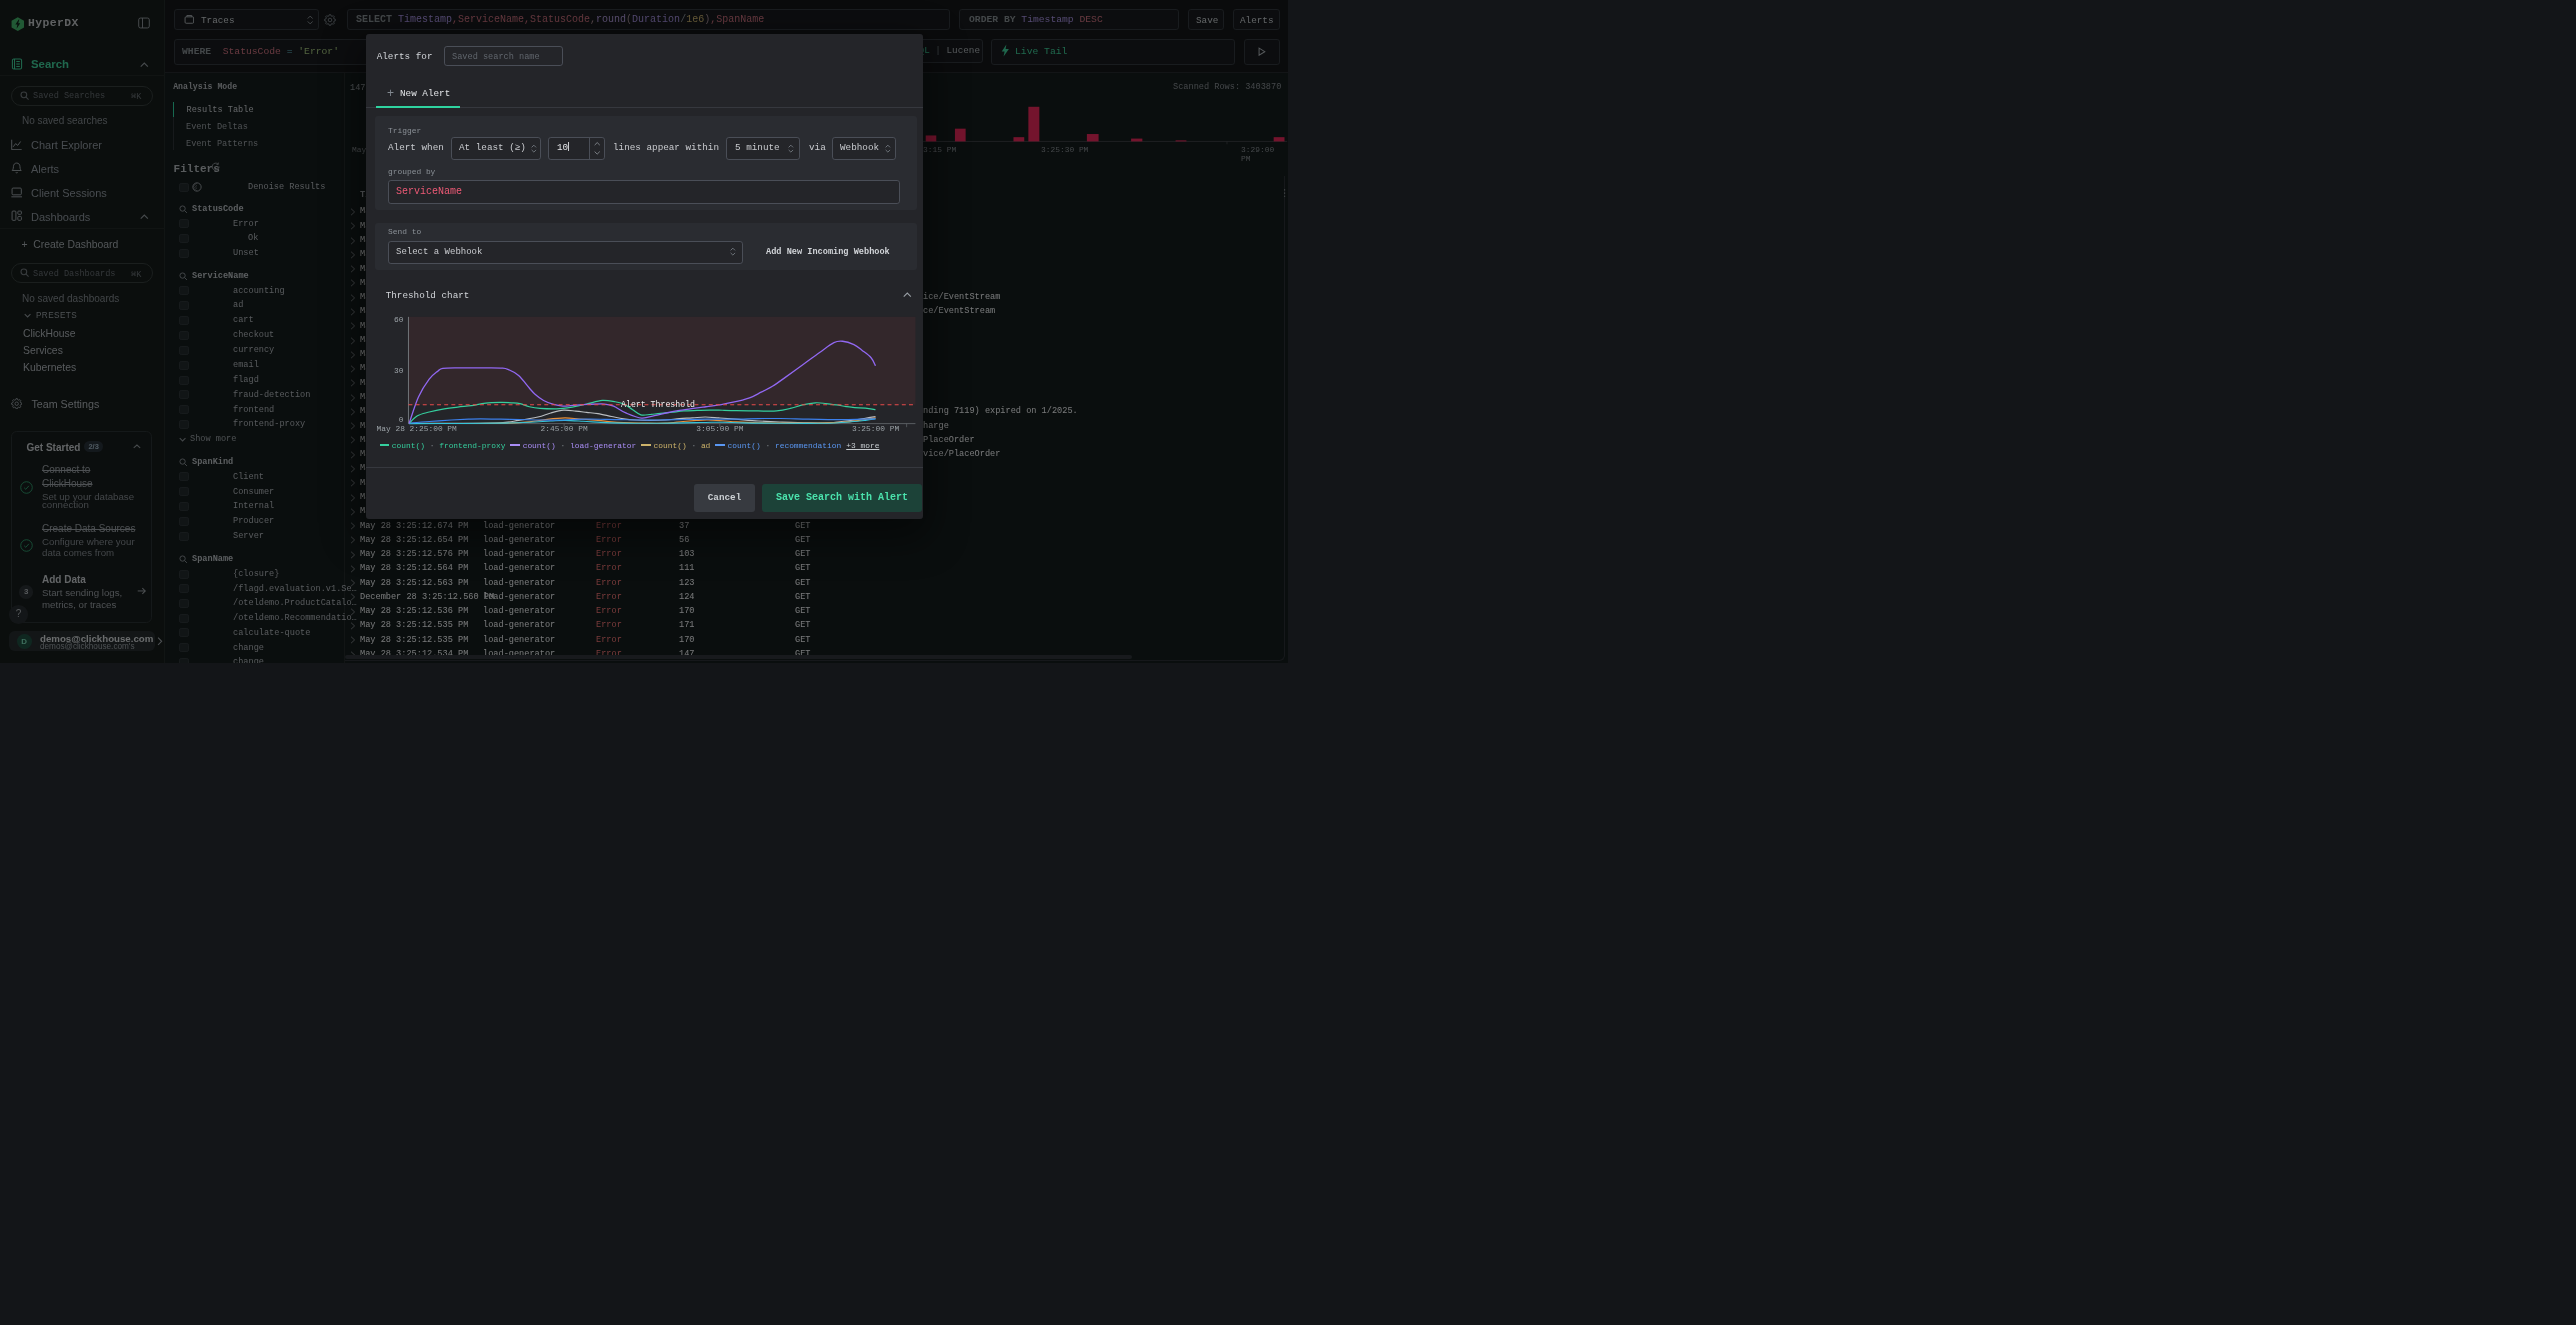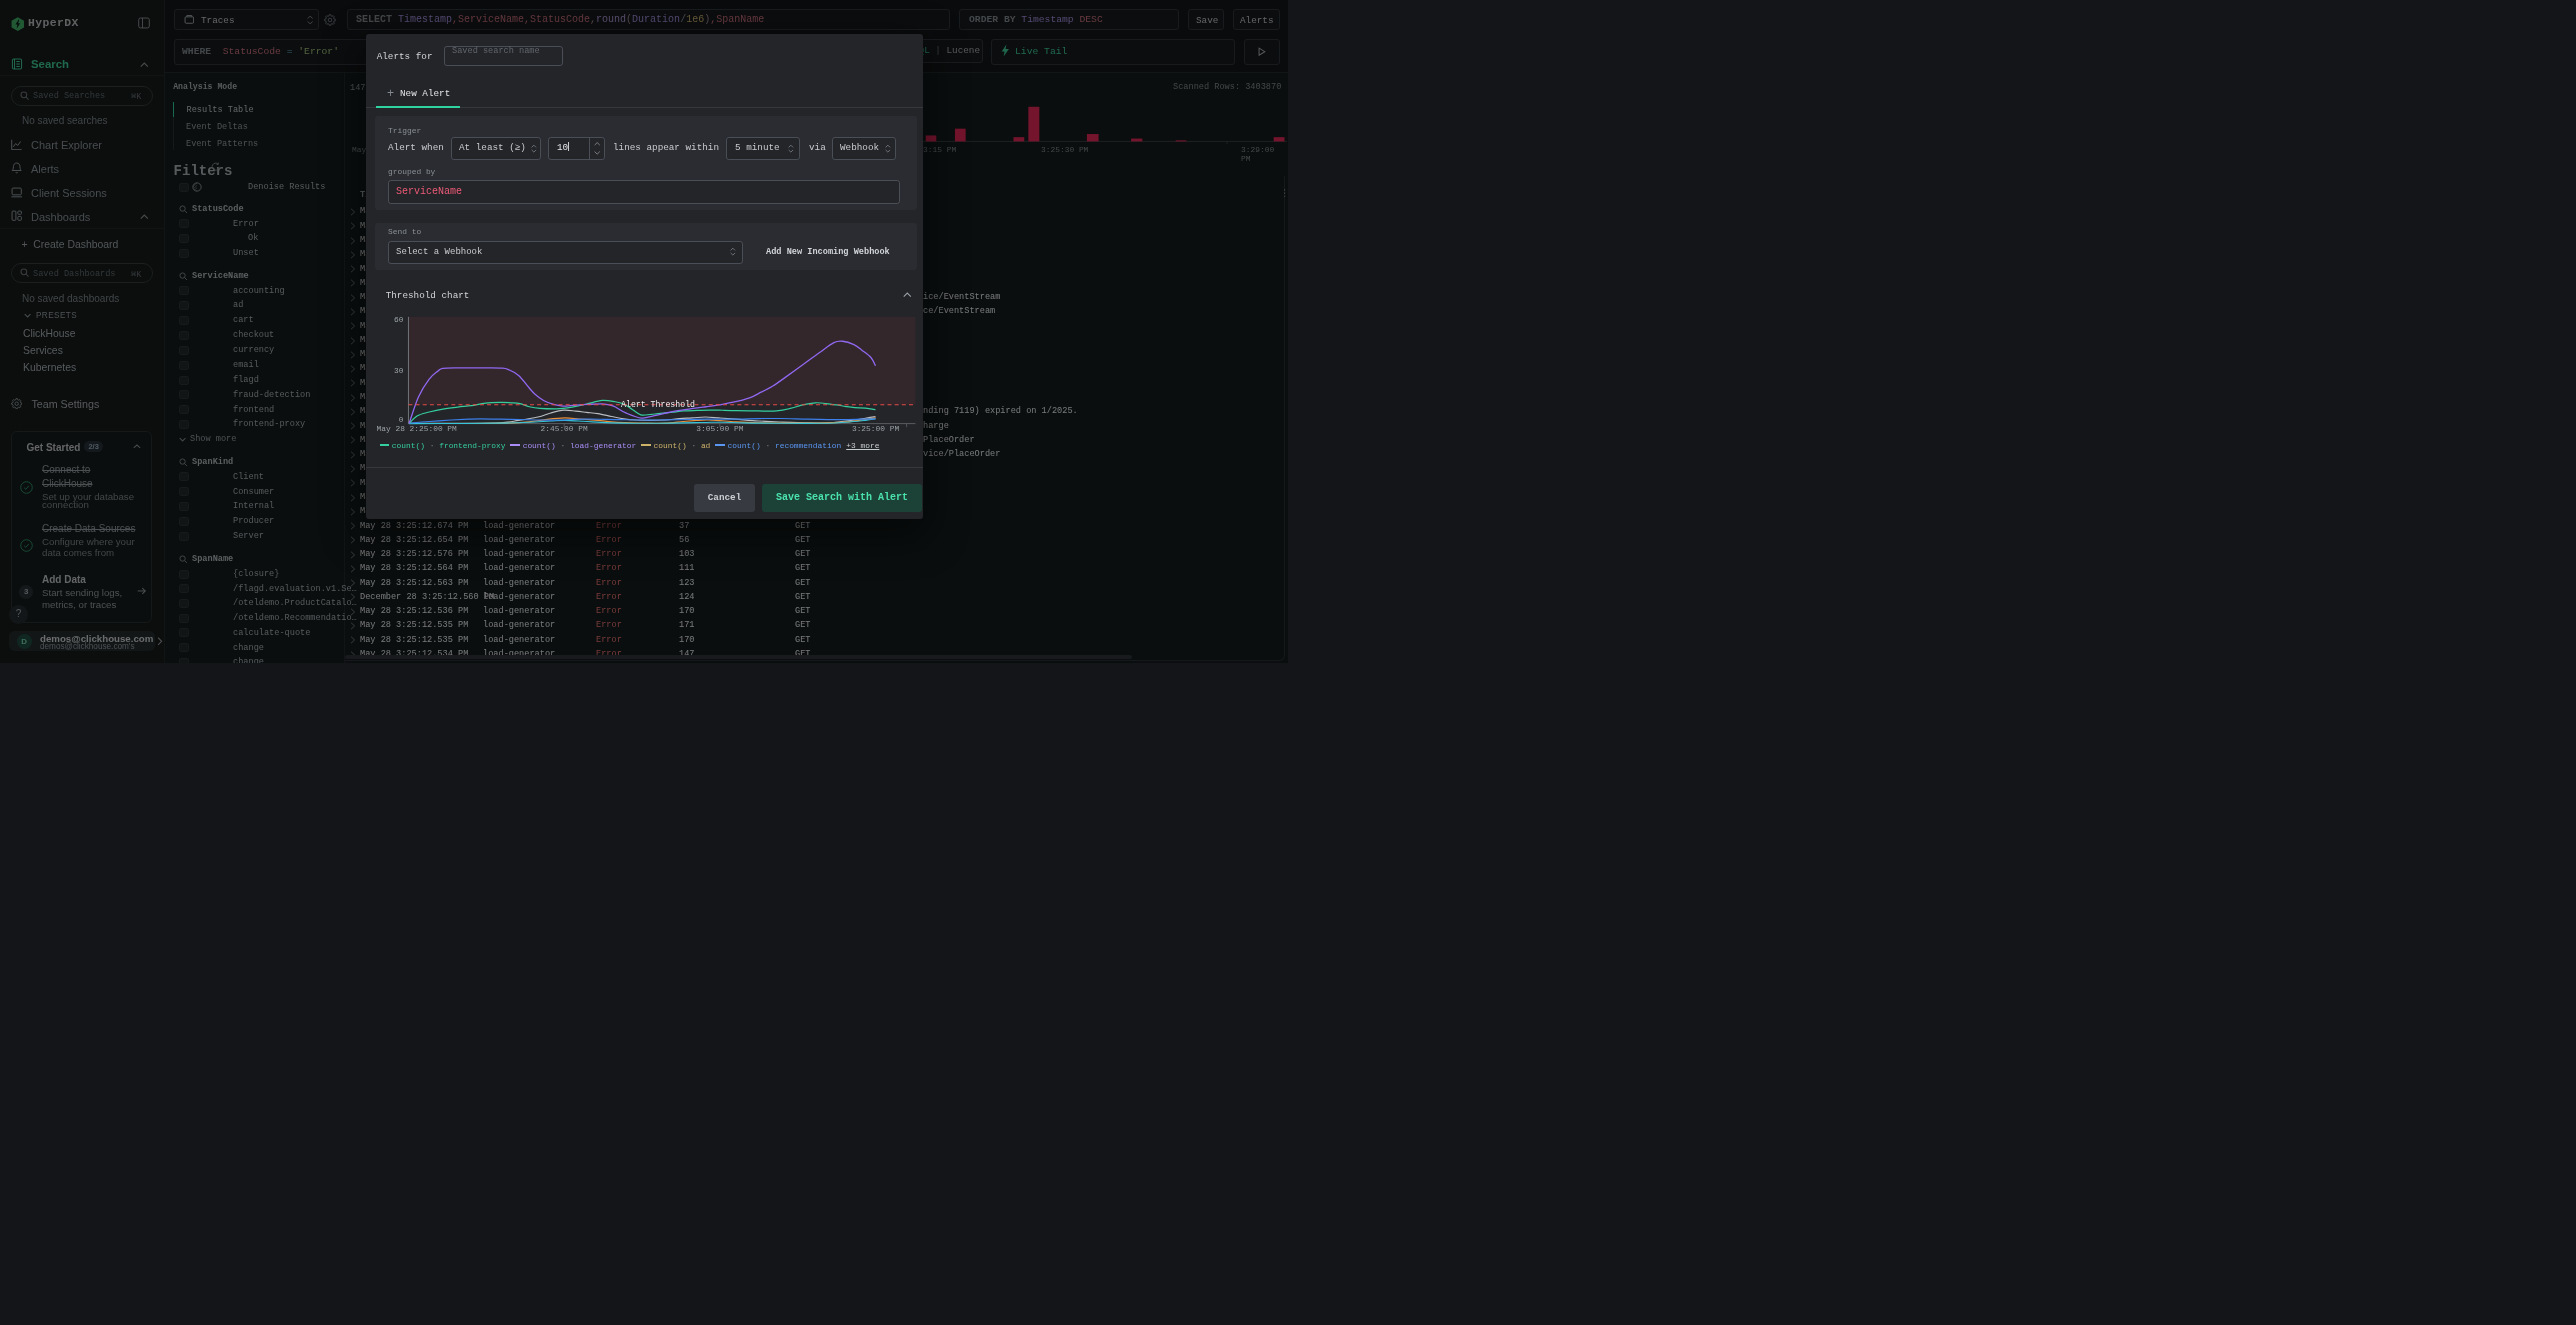--- a/index.html
+++ b/index.html
@@ -206,21 +206,21 @@
       </svg>
   </div>
   <div id="main">
     <div id="filters">
     <div class="abs mono" style="left:8.2px;top:9px;font-size:8.2px;font-weight:bold;color:#b0b6ba">Analysis Mode</div>
     <div class="abs" style="left:7.9px;top:29px;width:1.4px;height:48px;background:#2e3438"></div>
     <div class="abs" style="left:7.9px;top:29px;width:1.4px;height:15px;background:#2fd3a0"></div>
     <div class="abs mono" style="left:21.5px;top:32px;font-size:8.6px;color:#c6cbcf">Results Table</div>
     <div class="abs mono" style="left:21px;top:49px;font-size:8.6px;color:#9aa1a6">Event Deltas</div>
     <div class="abs mono" style="left:21px;top:66px;font-size:8.6px;color:#9aa1a6">Event Patterns</div>
-    <div class="abs mono" style="left:8.6px;top:90px;font-size:14px;font-weight:bold;color:#b0b6ba">Filters</div>
+    <div class="abs mono" style="left:8.6px;top:90px;font-size:11px;font-weight:bold;color:#b0b6ba">Filters</div>
     <svg class="abs" style="left:46px;top:89px" width="9.3" height="9.3" viewBox="0 0 14 14" fill="none" stroke="#878e93" stroke-width="1.4">
           <path d="M12.3 7 a5.3 5.3 0 1 1 -1.6 -3.8"></path>
           <polyline points="11,0.8 11,3.6 8.2,3.6"></polyline>
         </svg>
     <div class="chk" style="left:14.3px;top:110px"></div>
     <svg class="abs" style="left:27px;top:109px" width="10" height="10" viewBox="0 0 14 14">
           <defs>
             <pattern id="ht" width="2.5" height="2.5" patternTransform="rotate(45)" patternUnits="userSpaceOnUse">
               <line x1="0" y1="0" x2="0" y2="2.5" stroke="#9aa1a6" stroke-width="1.2"></line>
             </pattern>
@@ -591,21 +591,21 @@
     <div class="row err" style="left:431px;top:576px">Error</div>
     <div class="row" style="left:514px;top:576px">147</div>
     <div class="row" style="left:630px;top:576px">GET</div>
     <div class="abs" style="left:180px;top:582px;width:787px;height:4.3px;border-radius:2.1px;background:#30353a"></div>
     </div>
   </div>
   <div id="overlay"></div>
   <div id="modal">
     <div class="abs mono" style="left:10.7px;top:17px;font-size:9.3px;color:#d2d5d9">Alerts for</div>
     <div class="minput" style="left:78px;top:12px;width:119px;height:20px"></div>
-    <div class="abs mono" style="left:86px;top:12px;font-size:8.6px;color:#61666d">Saved search name</div>
+    <div class="abs mono" style="left:86px;top:18px;font-size:8.6px;color:#61666d">Saved search name</div>
     <div class="abs" style="left:0;top:73px;width:557px;border-top:0.7px solid #36383e"></div>
     <div class="abs" style="left:10px;top:72px;width:84px;height:1.8px;background:#2fd3a0"></div>
     <div class="abs sans" style="left:21px;top:52px;font-size:12px;font-weight:300;color:#828990">+</div>
     <div class="abs mono" style="left:34px;top:54px;font-size:9.3px;color:#e2e4e7">New Alert</div>
     <div class="card" style="top:82px;height:94px"></div>
     <div class="mlabel" style="left:22px;top:92px">Trigger</div>
     <div class="abs mono" style="left:22px;top:108px;font-size:9.3px;color:#c9cbcf">Alert when</div>
     <div class="minput" style="left:85px;top:103px;width:90px;height:22.5px"></div>
     <div class="abs mono" style="left:93px;top:108px;font-size:9.3px;color:#c9cbcf">At least (≥)</div>
     <svg class="abs" style="left:165px;top:110px" width="5.7" height="9.3" viewBox="0 0 9 14" fill="none" stroke="#7d838a" stroke-width="1.3">

